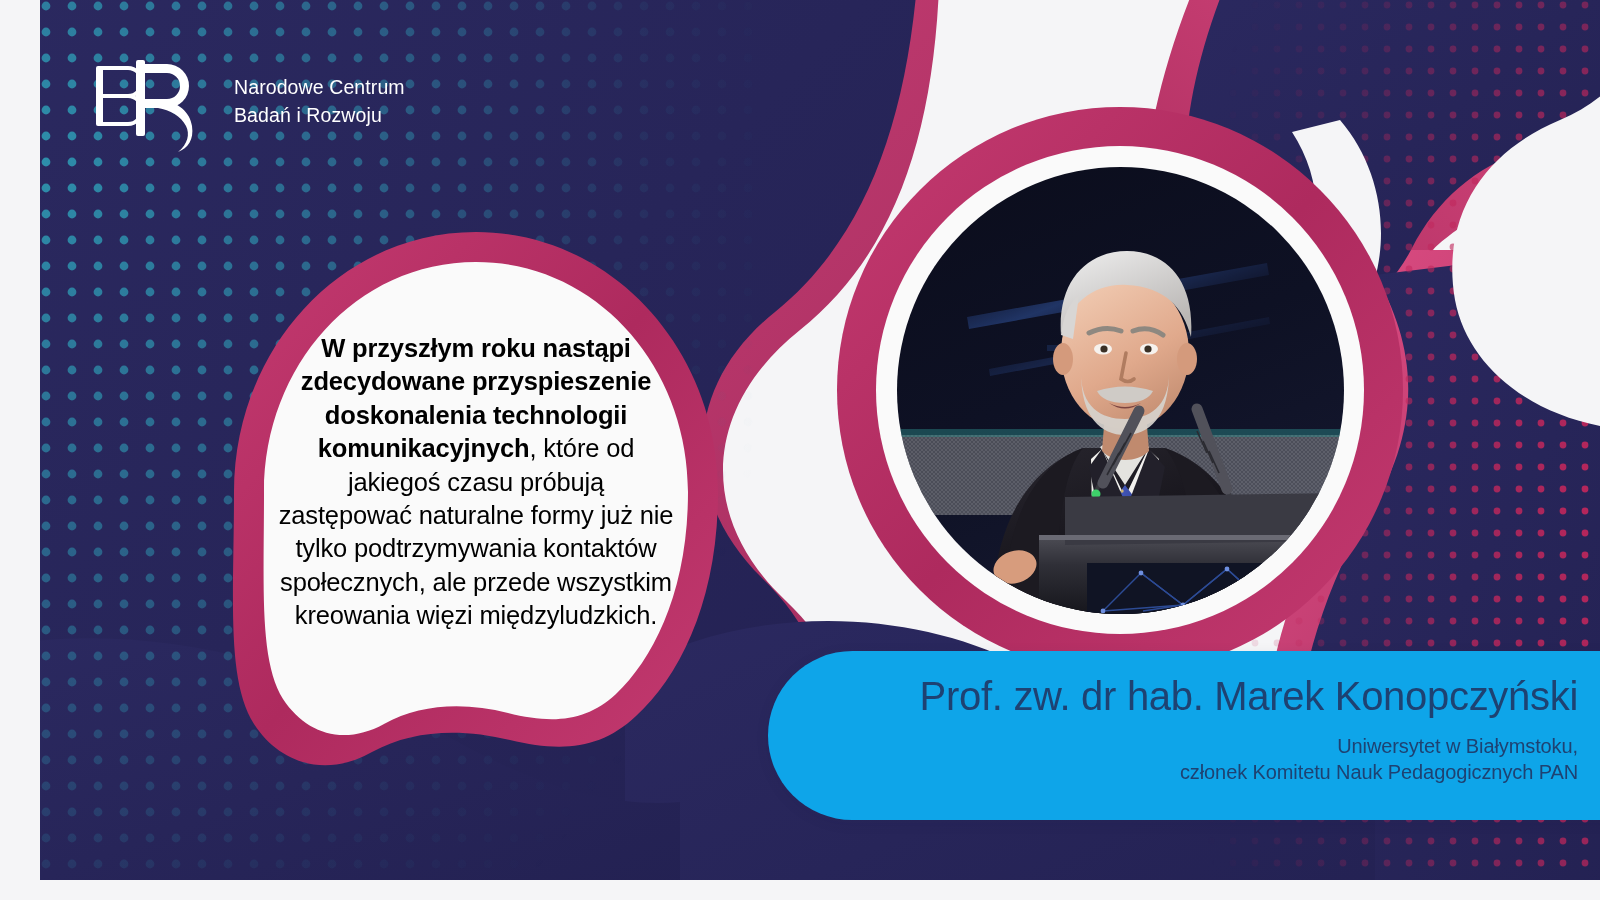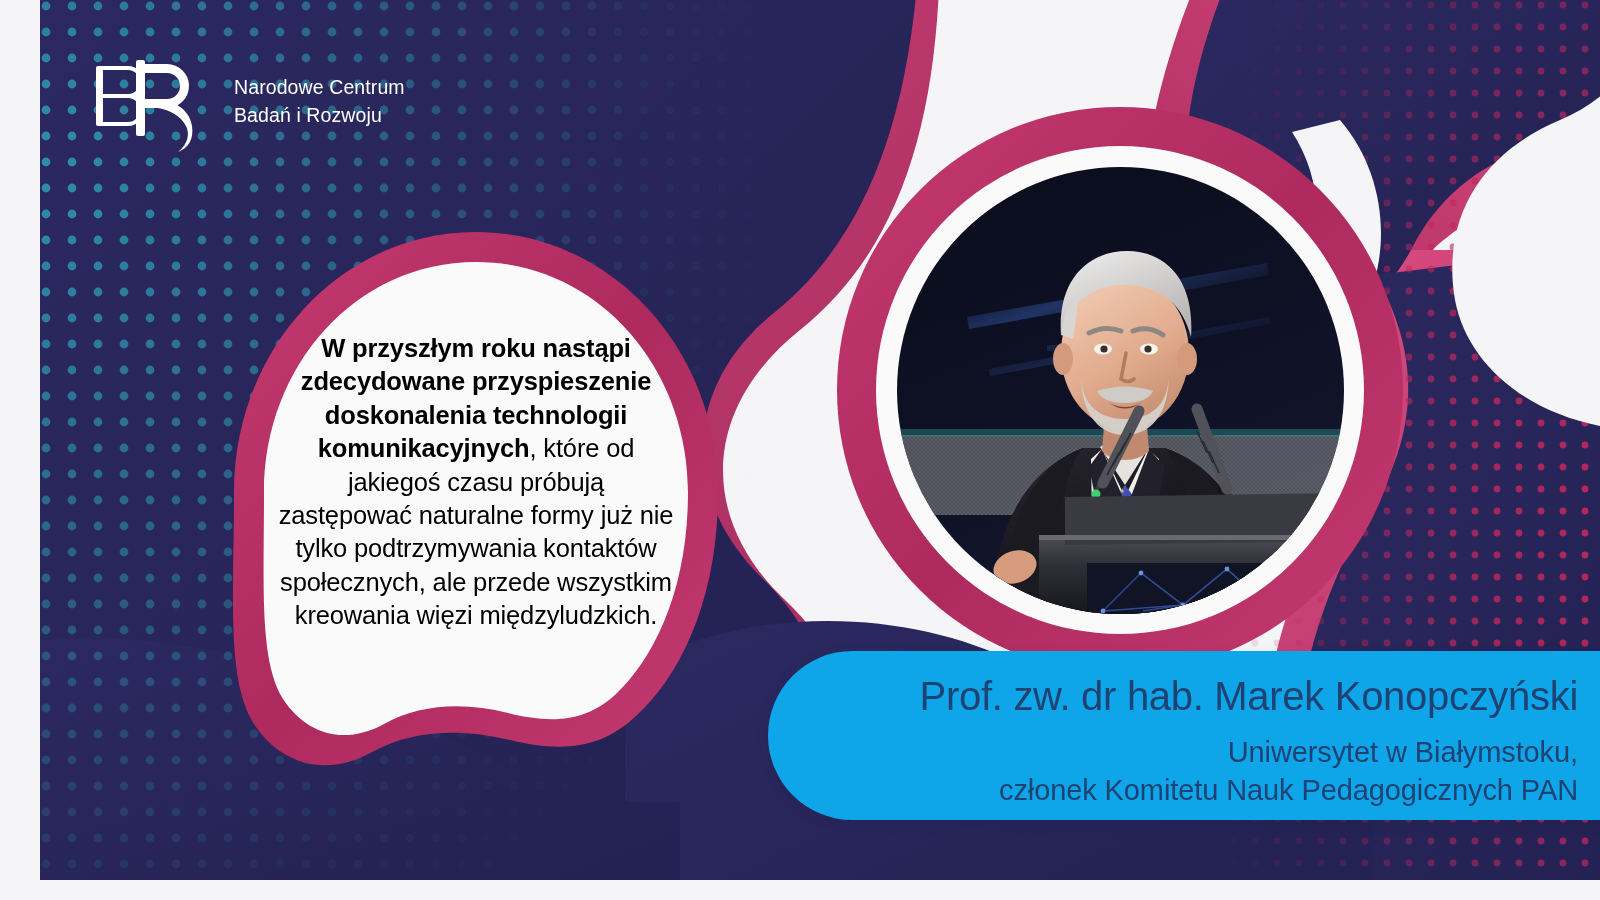--- a/index.html
+++ b/index.html
@@ -83,21 +83,21 @@
     color:#1E4272;
     font-size:40px;
     font-weight:normal;
     line-height:1.15;
     letter-spacing:-.3px;
     white-space:nowrap;
     margin-top:6px;
   }
   .speaker-aff {
     color:#1E4272;
-    font-size:29px;
+    font-size:20px;
     line-height:1.32;
     text-align:right;
     white-space:pre-line;
     margin-top:14px;
     letter-spacing:-.1px;
   }
 </style>
 </head>
 <body>
 

